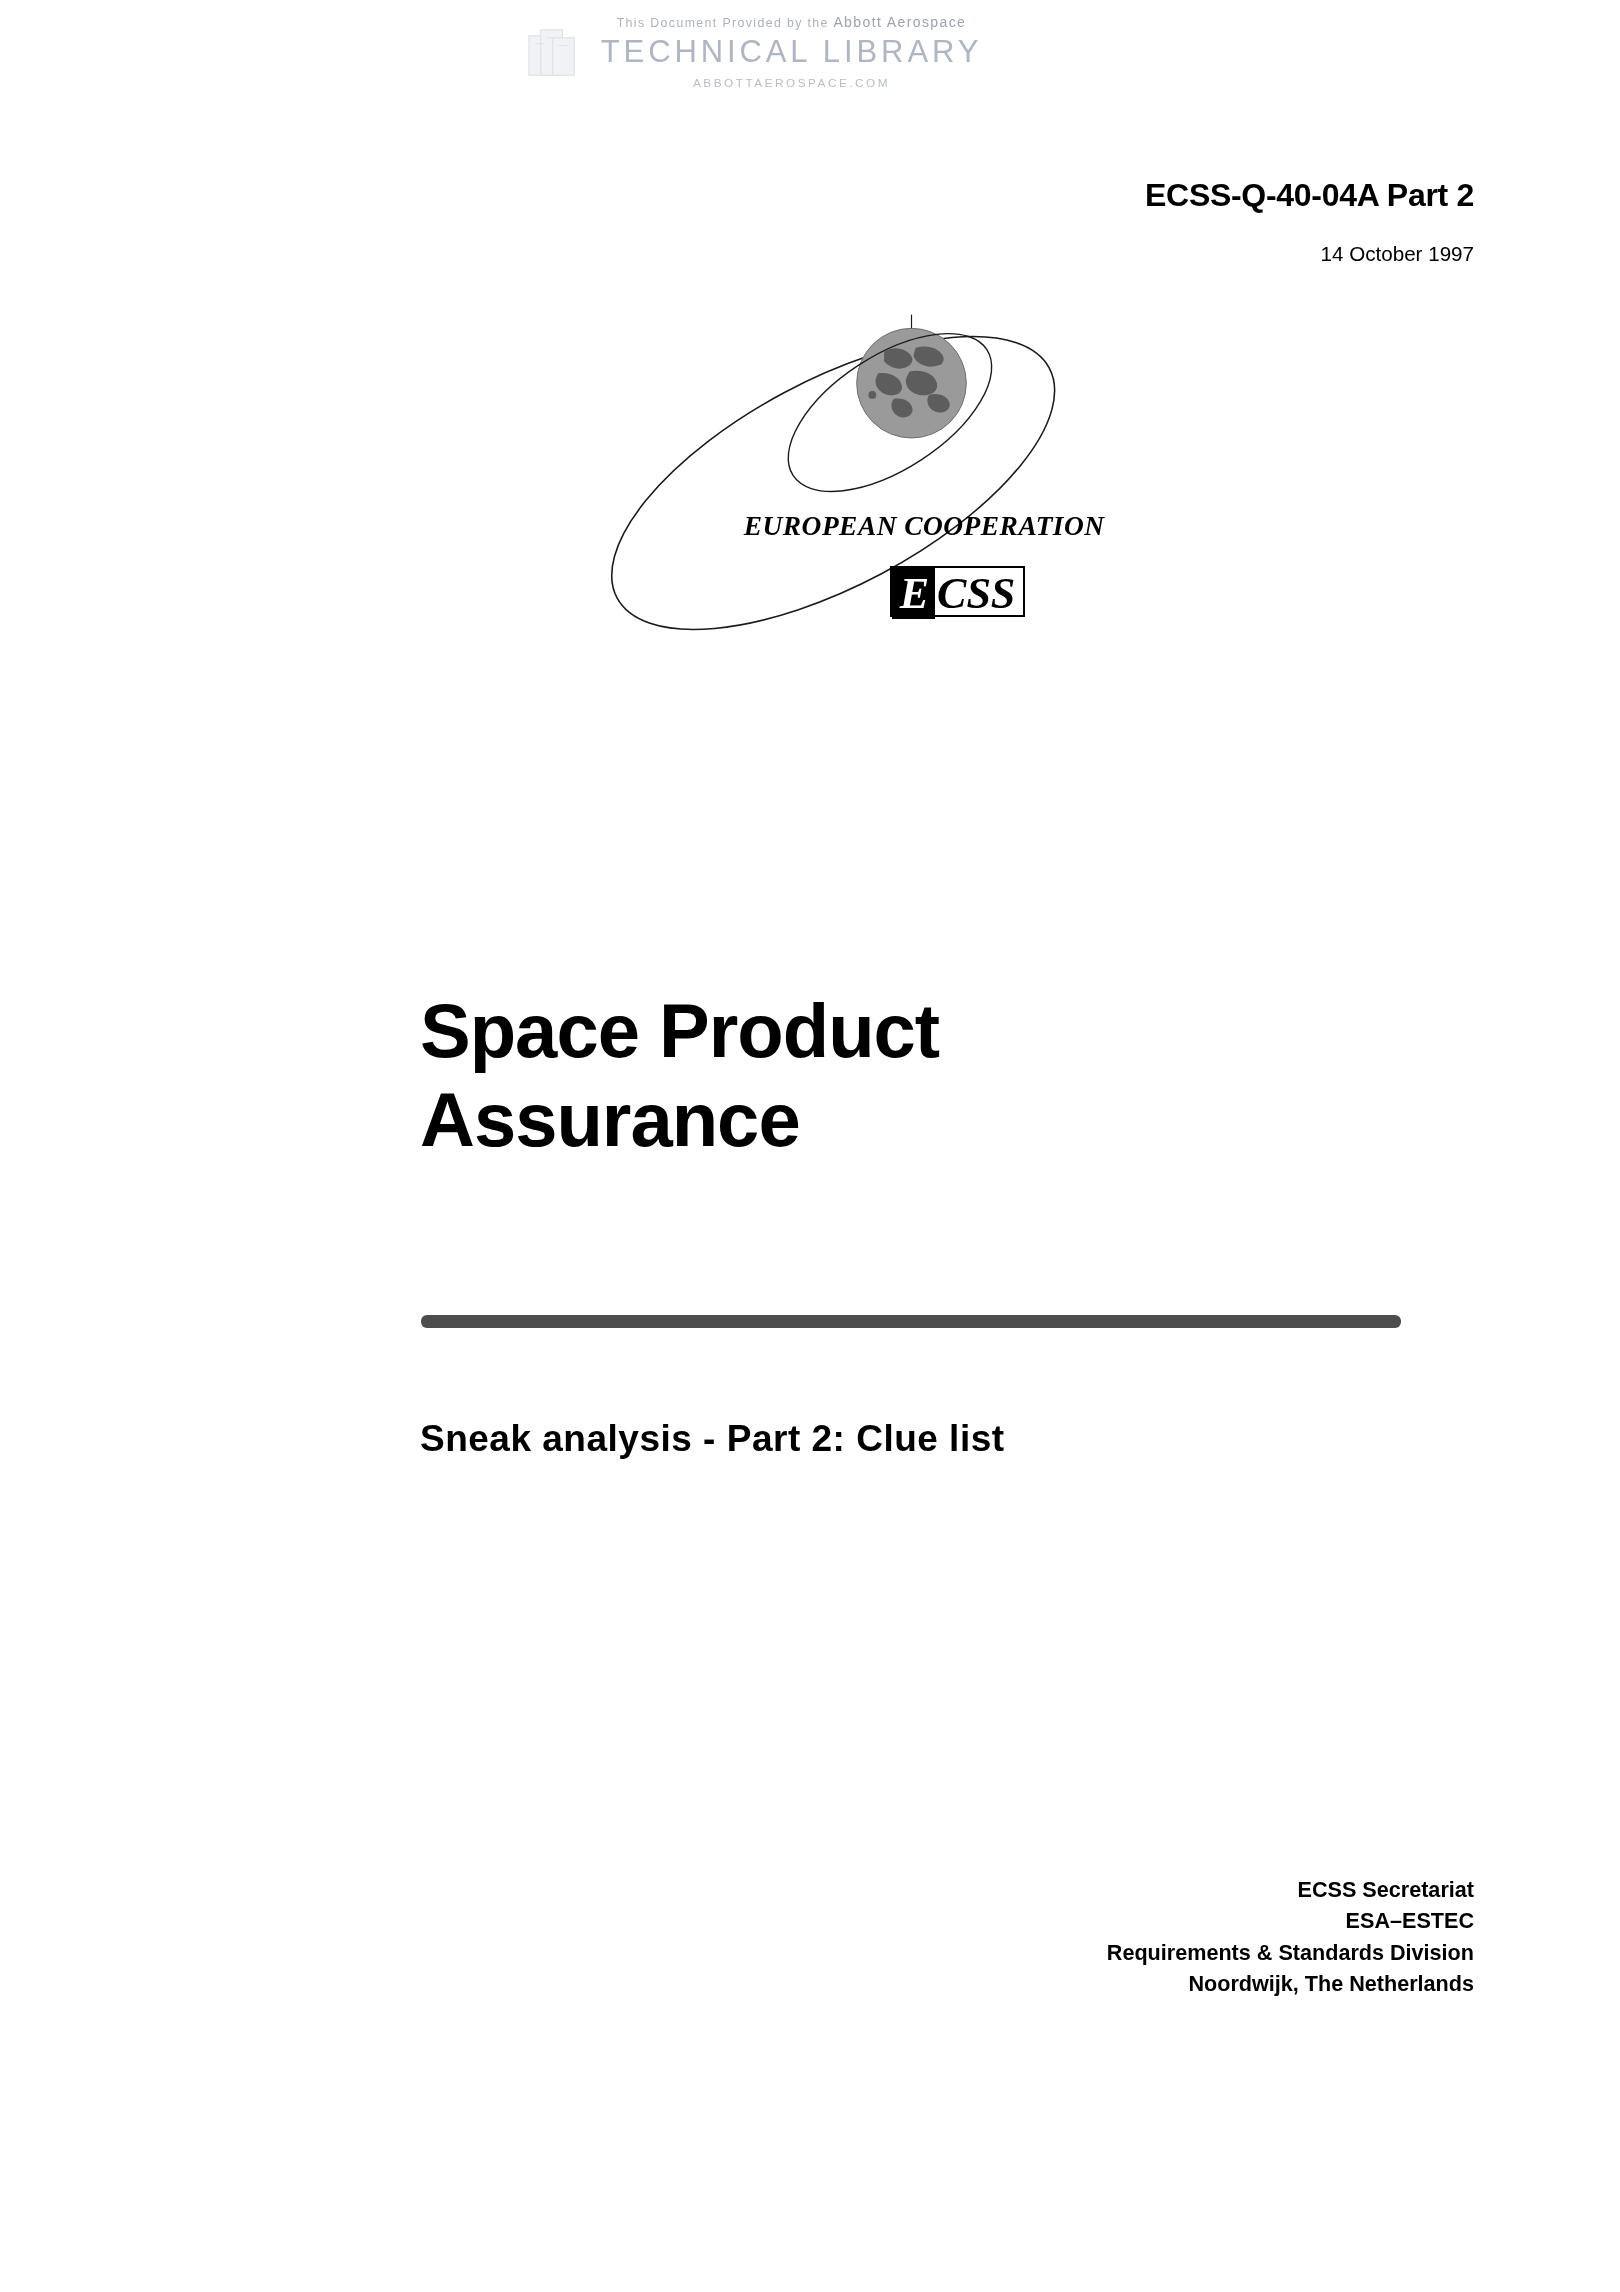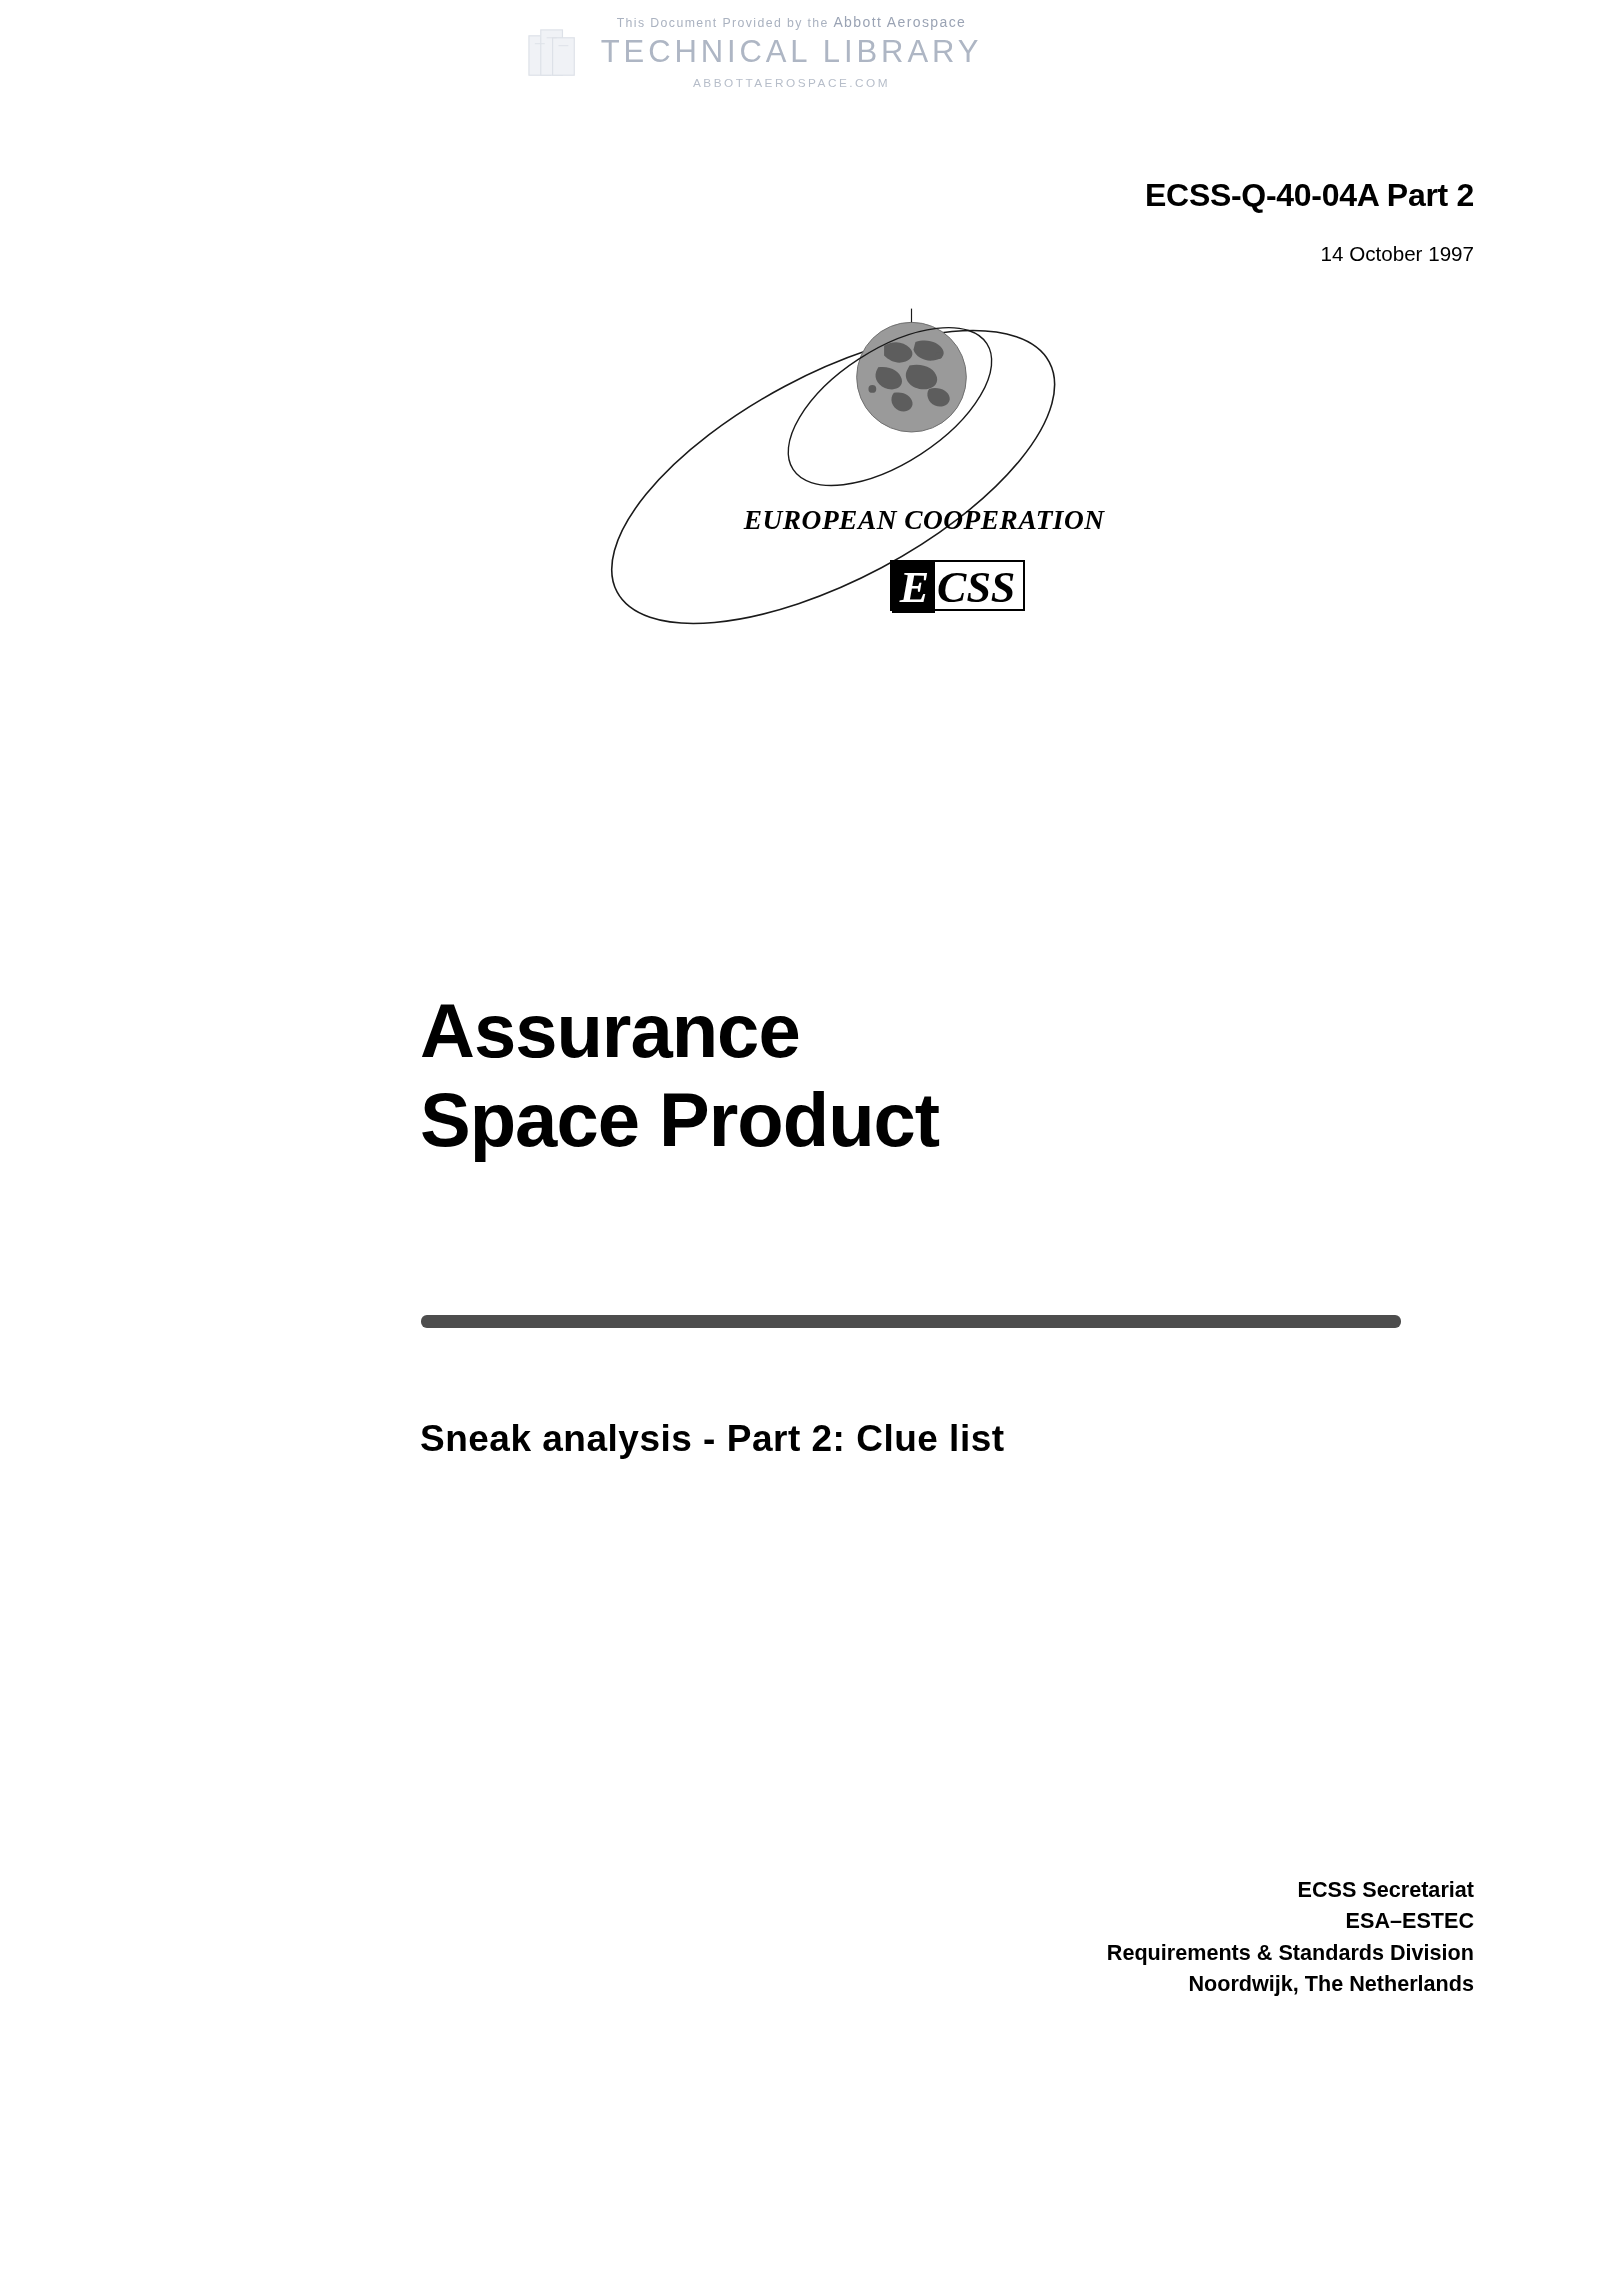--- a/index.html
+++ b/index.html
@@ -82,21 +82,21 @@
     font-family: Liberation Sans, sans-serif;
     font-size: 20.6px;
     text-align: right;
     white-space: nowrap;
   }
 
   
   .logo-block {
     position: absolute;
     left: 578px;
-    top: 279px;
+    top: 285px;
     width: 667px;
     height: 421px;
   }
   .logo-svg { position: absolute; left: 0; top: 0; }
   .logo-text {
     position: absolute;
     width: 100%;
     text-align: center;
     font-family: "Liberation Serif", serif;
     font-style: italic;
@@ -246,22 +246,22 @@
     <div class="logo-text top">EUROPEAN COOPERATION</div>
 
     <div class="ecss-mark">
       <span class="ecss-e-wrap"><span class="ecss-e">E</span></span>
         <span class="ecss-css">CSS</span>
     </div>
 
   </div>
 
   <div class="main-title">
+    <div>Space Product</div>
     <div>Assurance</div>
-    <div>Space Product</div>
   </div>
 
   <div class="rule"></div>
 
   <div class="subtitle">Sneak  analysis  -  Part  2:  Clue  list</div>
 
   <div class="footer-block">
     <div>ECSS Secretariat</div>
     <div>ESA–ESTEC</div>
     <div>Requirements &amp; Standards Division</div>

